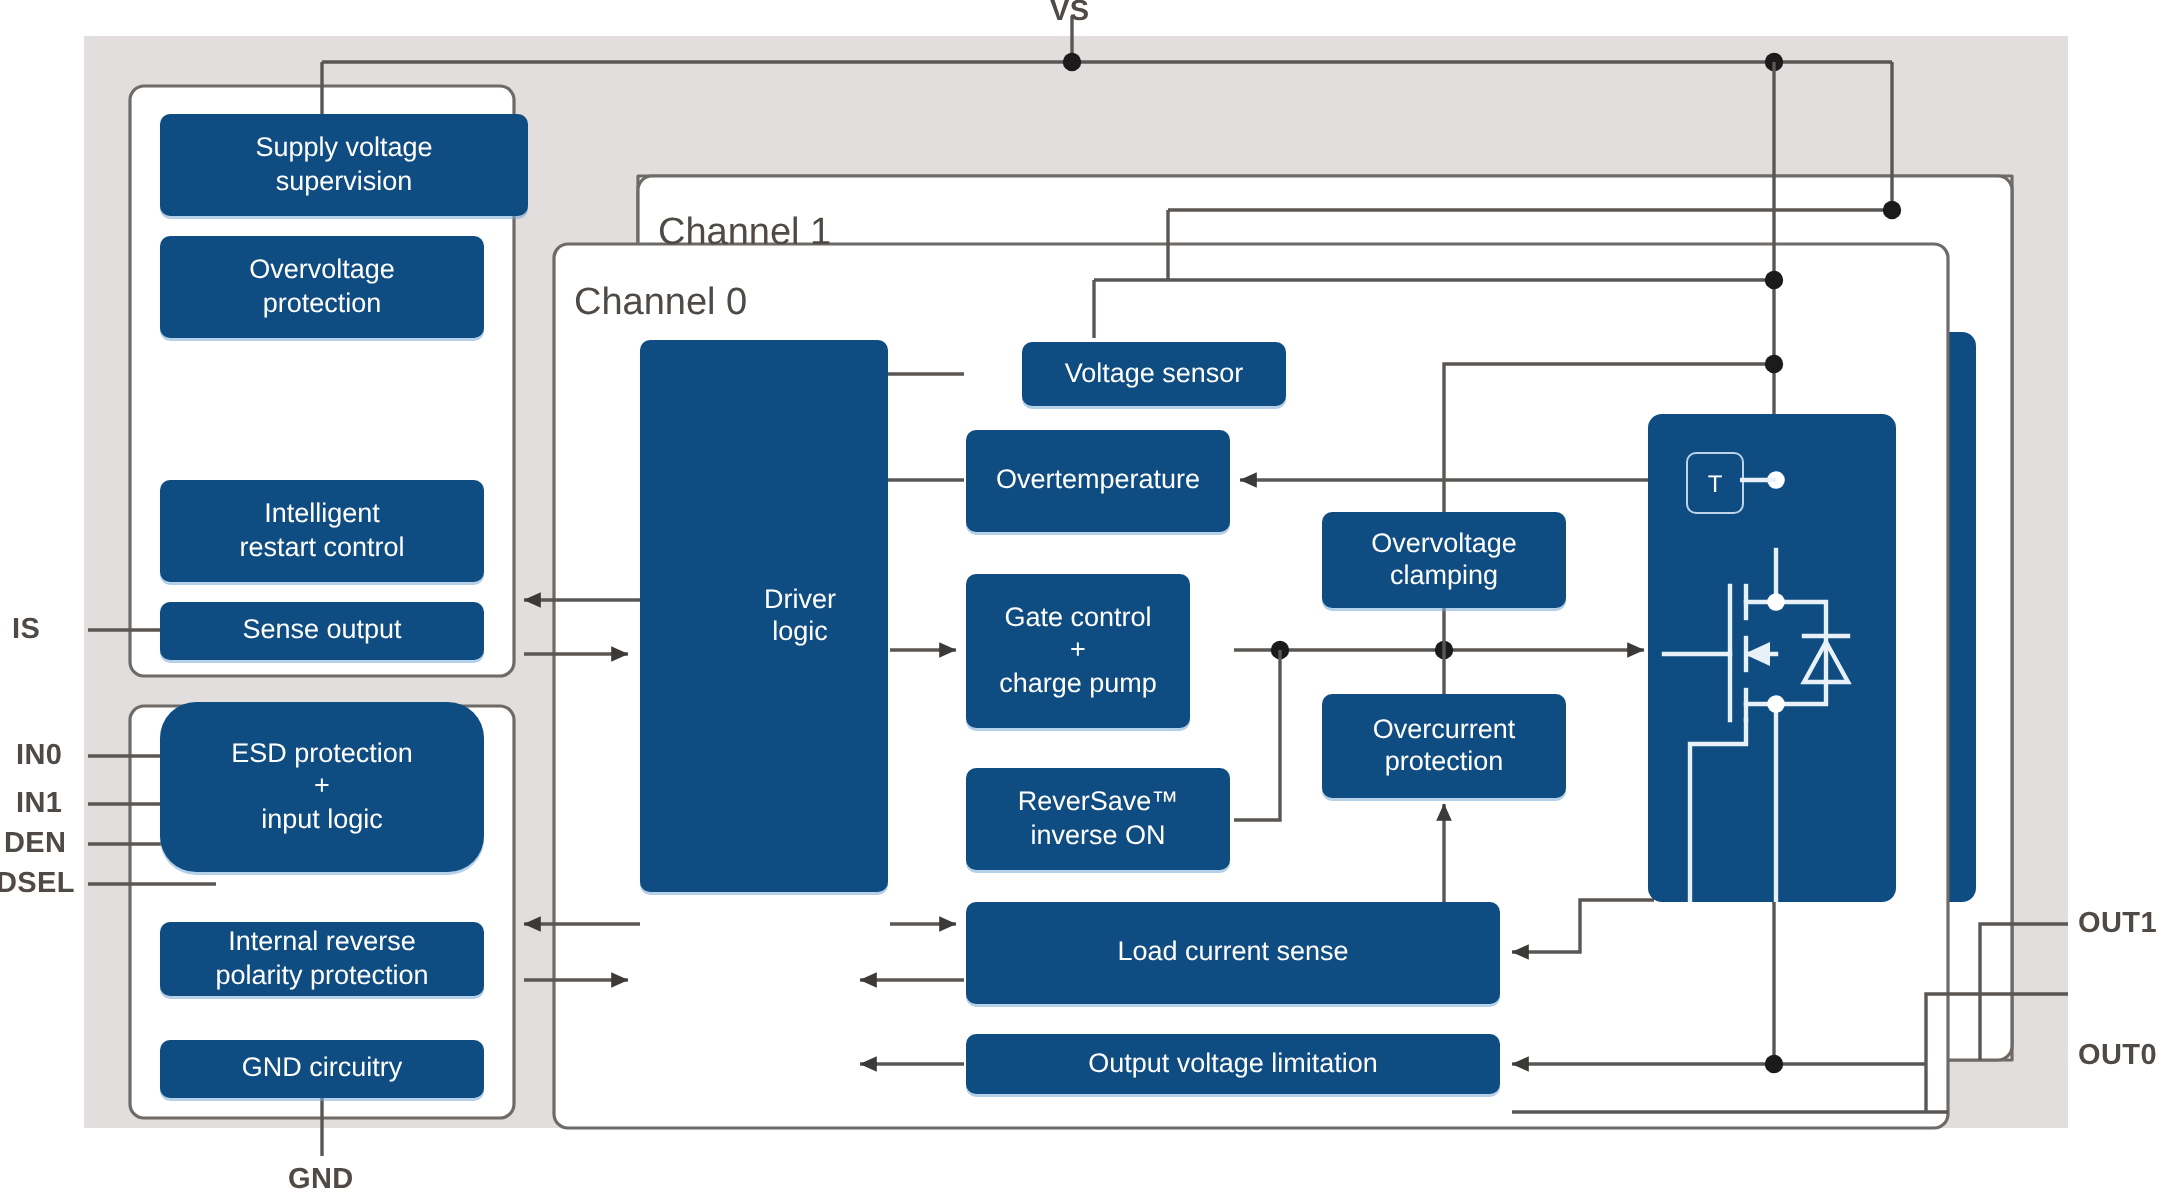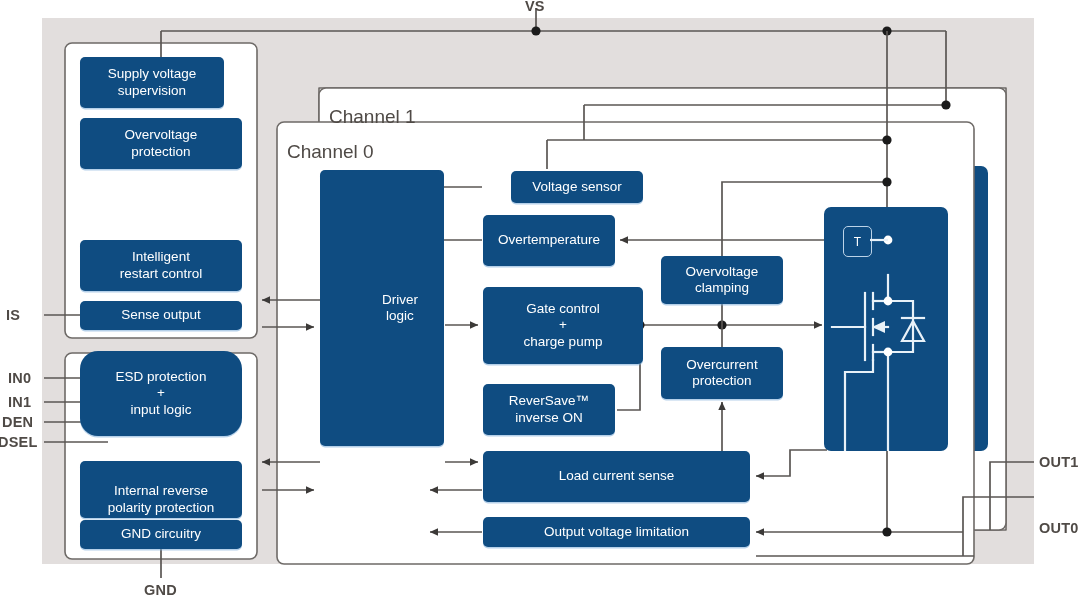--- a/index.html
+++ b/index.html
@@ -173,21 +173,21 @@
   <div class="pin-label" style="left:525px;top:-2px;">VS</div>
   <div class="pin-label" style="left:144px;top:582px;">GND</div>
   <div class="pin-label" style="left:6px;top:307px;">IS</div>
   <div class="pin-label" style="left:8px;top:370px;">IN0</div>
   <div class="pin-label" style="left:8px;top:394px;">IN1</div>
   <div class="pin-label" style="left:2px;top:414px;">DEN</div>
   <div class="pin-label" style="left:-2px;top:434px;">DSEL</div>
   <div class="pin-label" style="left:1039px;top:454px;">OUT1</div>
   <div class="pin-label" style="left:1039px;top:520px;">OUT0</div>
 
-  <div class="blk" style="left:80px;top:57px;width:144px;height:51px;">
+  <div class="blk" style="left:80px;top:57px;width:184px;height:51px;">
     <div>
         <span>Supply voltage</span>
          <span>supervision</span>
       </div>
   </div>
   <div class="blk" style="left:80px;top:118px;width:162px;height:51px;">
     <div>
         <span>Overvoltage</span>
          <span>protection</span>
       </div>
@@ -204,21 +204,21 @@
       </div>
   </div>
 
   <div class="blk" style="left:80px;top:351px;width:162px;height:85px;border-radius:18px;">
     <div>
         <span>ESD protection</span>
          <span>+</span>
          <span>input logic</span>
       </div>
   </div>
-  <div class="blk" style="left:80px;top:461px;width:162px;height:57px;align-items:flex-end;">
+  <div class="blk" style="left:80px;top:461px;width:162px;height:37px;align-items:flex-end;">
     <div>
         <span>Internal reverse</span>
          <span>polarity protection</span>
       </div>
   </div>
   <div class="blk" style="left:80px;top:520px;width:162px;height:29px;">
     <div>
         <span>GND circuitry</span>
       </div>
   </div>
@@ -235,21 +235,21 @@
         <span>Voltage sensor</span>
       </div>
   </div>
 
   <div class="blk" style="left:483px;top:215px;width:132px;height:51px;">
     <div>
         <span>Overtemperature</span>
       </div>
   </div>
 
-  <div class="blk" style="left:483px;top:287px;width:160px;height:77px;">
+  <div class="blk" style="left:483px;top:287px;width:112px;height:77px;">
     <div>
         <span>Gate control</span>
          <span>+</span>
          <span>charge pump</span>
       </div>
   </div>
 
   <div class="blk" style="left:483px;top:384px;width:132px;height:51px;">
     <div>
         <span>ReverSave™</span>

